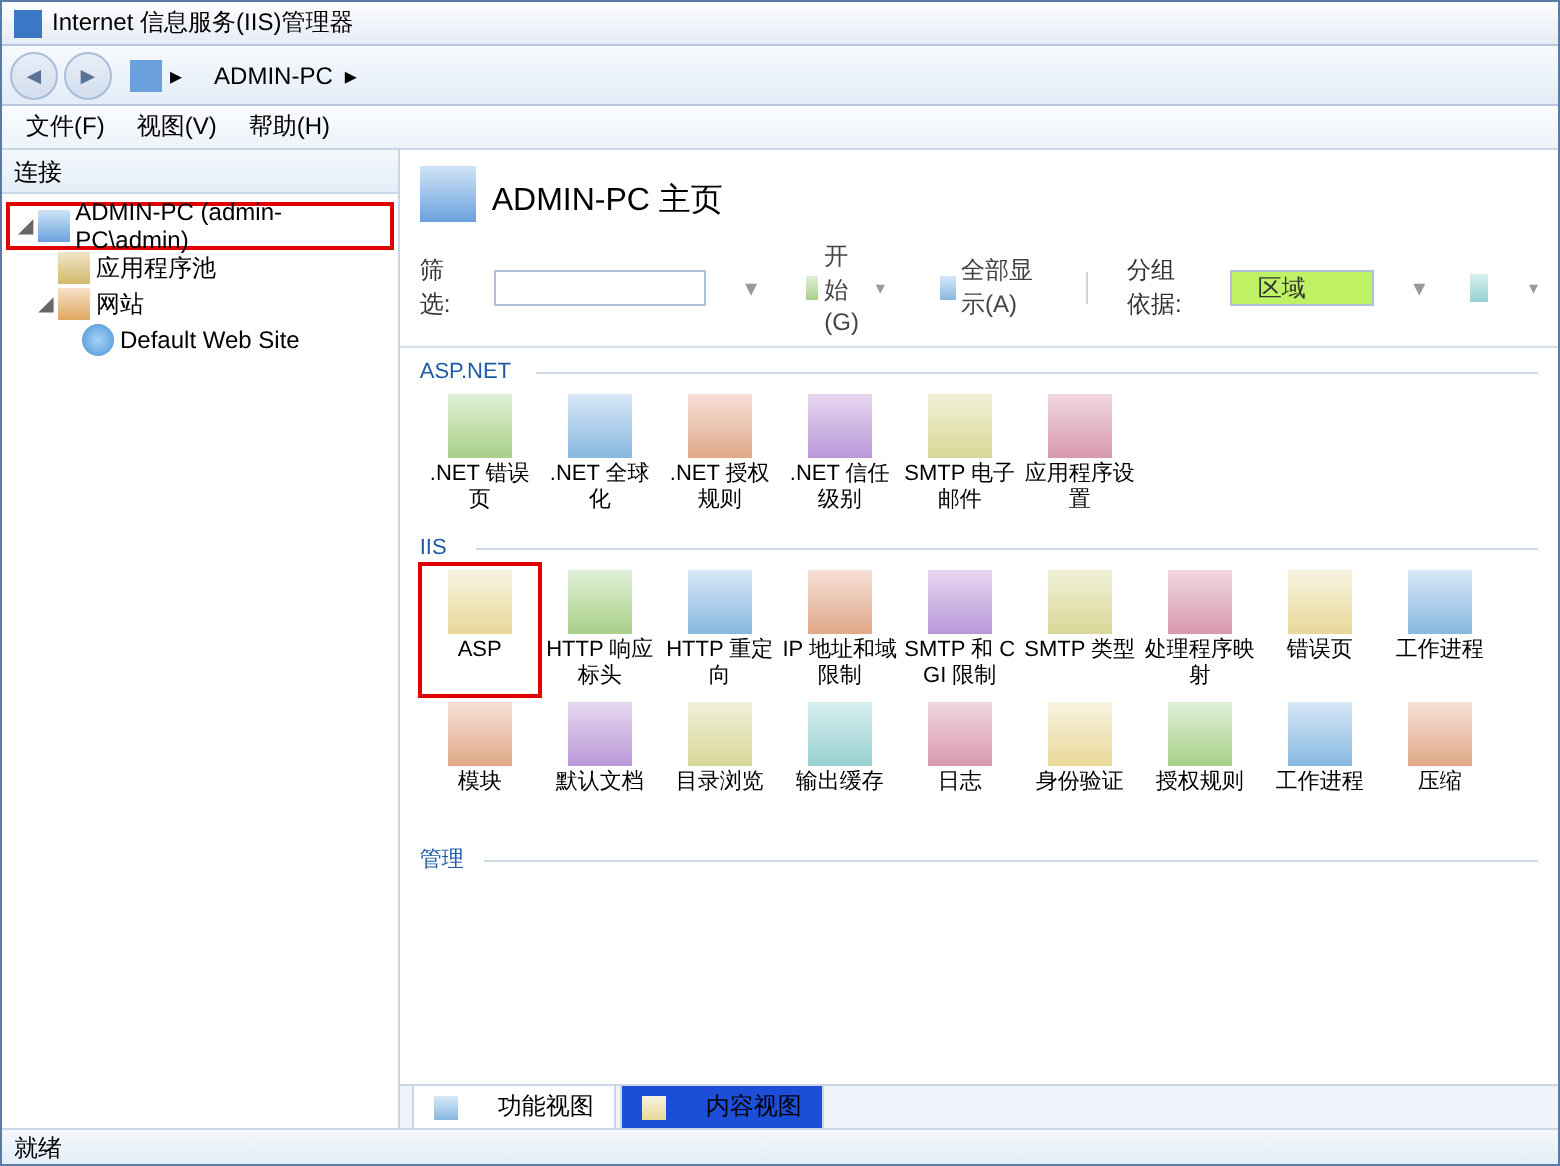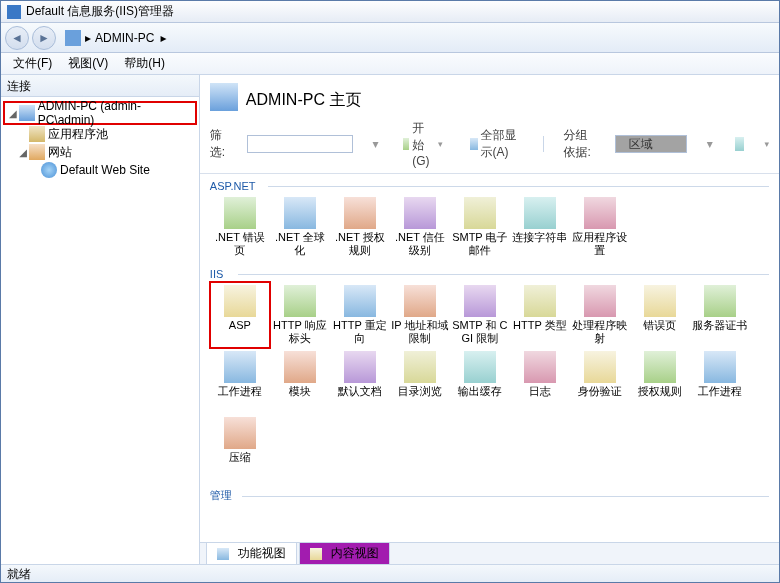--- a/index.html
+++ b/index.html
@@ -24,62 +24,62 @@
 .i-sites{background:linear-gradient(#f7e0c8,#e0a860)}
 .i-globe{background:radial-gradient(#a5d4f7,#4a90d6);border-radius:50%}
 .hilite{border:2px solid #e00000;padding:1px 0}
 .rightpane{flex:1;display:flex;flex-direction:column;background:#fff}
 .rhdr{display:flex;align-items:flex-end;padding:8px 10px 6px}
 .rhdr .bigicon{width:28px;height:28px;background:linear-gradient(#d0e4f7,#6aa0dc);margin-right:8px}
 .rhdr h2{font-size:16px;font-weight:normal}
 .toolbar{display:flex;align-items:center;padding:2px 10px 4px;gap:20px;border-bottom:1px solid #d8e0ec;font-size:11px;color:#333}
 .toolbar input{height:18px;width:106px;border:1px solid #b0c0d8;padding:0 3px;font-size:11px}
 .toolbar .tb{display:flex;align-items:center;gap:3px;padding:1px 4px;color:#444}
-.toolbar .dd{width:100px;height:18px;border:1px solid #b0c0d8;display:flex;align-items:center;padding:0 13px;background:#a3a3a3}
+.toolbar .dd{width:100px;height:18px;border:1px solid #b0c0d8;display:flex;align-items:center;padding:0 13px;background:#bef264}
 .toolbar .tiny{width:12px;height:12px;display:inline-block}
 .content{flex:1;overflow:auto;padding:4px 10px 2px}
 .group{margin-bottom:6px}
 .gh{color:#1e5aa8;font-size:11px;padding:2px 0;position:relative}
 .gh:after{content:"";position:absolute;left:58px;right:0;top:50%;border-top:1px solid #cdd9e9}
 .gh.iis:after{left:28px}
 .gh.mgmt:after{left:32px}
 .iconrow{display:flex;flex-wrap:wrap}
 .appicon{width:60px;display:flex;flex-direction:column;align-items:center;padding:3px 1px;text-align:center;cursor:pointer}
 .appicon .ic{width:32px;height:32px;margin-bottom:2px;display:flex;align-items:center;justify-content:center;font-size:18px}
 .appicon .lbl{font-size:11px;line-height:1.15;word-break:break-all;min-height:26px}
 .appicon.hl{outline:2px solid #e00000;outline-offset:-1px}
 .tabbar{height:22px;border-top:1px solid #c9d6e8;display:flex;align-items:flex-end;padding:0 6px;background:#f0f4fa}
-.tab{padding:2px 10px;border:1px solid #c9d6e8;border-bottom:none;background:#fff;margin-right:2px;display:flex;align-items:center;gap:9px;font-size:11px}
+.tab{padding:2px 10px;border:1px solid #c9d6e8;border-bottom:none;background:#fff;margin-right:2px;display:flex;align-items:center;gap:20px;font-size:11px}
 .tab .ti{width:12px;height:12px;display:inline-block}
 .status{height:18px;background:linear-gradient(#f4f8fc,#e5edf7);padding:1px 6px;border-top:1px solid #c9d6e8;font-size:11px}
 
 .c1{background:linear-gradient(#f7f3e0,#e8d898)}
 .c2{background:linear-gradient(#e0f0d8,#a8d088)}
 .c3{background:linear-gradient(#d8e8f7,#88b8e0)}
 .c4{background:linear-gradient(#f7e0d8,#e0a888)}
 .c5{background:linear-gradient(#e8d8f0,#b898d8)}
 .c6{background:linear-gradient(#f0f0d8,#d8d898)}
 .c7{background:linear-gradient(#d8f0f0,#98d0d0)}
 .c8{background:linear-gradient(#f0d8e0,#d898b0)}
 </style>
 </head>
 <body>
 
 <div class="titlebar">
   <span class="ticon"></span>
-  <span>Default 信息服务(IIS)管理器</span>
+  <span>Internet 信息服务(IIS)管理器</span>
 </div>
 
 <div class="navbar">
   <div class="navbtn">◄</div>
   <div class="navbtn">►</div>
   <div class="bc">
     <span class="icon"></span>
     <span>▸</span>
-    <span style="margin-left:4px">ADMIN-PC</span>
+    <span style="margin-left:16px">ADMIN-PC</span>
     <span style="margin-left:6px">▸</span>
   </div>
 </div>
 
 <div class="menubar">
   <span>文件(F)</span>
   <span>视图(V)</span>
   <span>帮助(H)</span>
 </div>
 
@@ -157,24 +157,20 @@
             </div>
             <div class="appicon">
               <div class="ic c5"></div>
               <div class="lbl">.NET 信任级别</div>
             </div>
             <div class="appicon">
               <div class="ic c6"></div>
               <div class="lbl">SMTP 电子邮件</div>
             </div>
             <div class="appicon">
-              <div class="ic c7"></div>
-              <div class="lbl">连接字符串</div>
-            </div>
-            <div class="appicon">
               <div class="ic c8"></div>
               <div class="lbl">应用程序设置</div>
             </div>
           </div>
       </div>
       <div class="group">
         <div class="gh iis">IIS</div>
         <div class="iconrow" id="row-iis">
             <div class="appicon hl">
               <div class="ic c1"></div>
@@ -191,33 +187,29 @@
             <div class="appicon">
               <div class="ic c4"></div>
               <div class="lbl">IP 地址和域限制</div>
             </div>
             <div class="appicon">
               <div class="ic c5"></div>
               <div class="lbl">SMTP 和 CGI 限制</div>
             </div>
             <div class="appicon">
               <div class="ic c6"></div>
-              <div class="lbl">HTTP 类型</div>
+              <div class="lbl">SMTP 类型</div>
             </div>
             <div class="appicon">
               <div class="ic c8"></div>
               <div class="lbl">处理程序映射</div>
             </div>
             <div class="appicon">
               <div class="ic c1"></div>
               <div class="lbl">错误页</div>
-            </div>
-            <div class="appicon">
-              <div class="ic c2"></div>
-              <div class="lbl">服务器证书</div>
             </div>
             <div class="appicon">
               <div class="ic c3"></div>
               <div class="lbl">工作进程</div>
             </div>
             <div class="appicon">
               <div class="ic c4"></div>
               <div class="lbl">模块</div>
             </div>
             <div class="appicon">
@@ -258,21 +250,21 @@
         <div class="gh mgmt">管理</div>
 
       </div>
     </div>
 
     <div class="tabbar">
       <div class="tab">
         <span class="ti c3"></span>
         <span>功能视图</span>
       </div>
-      <div class="tab" style="background:#a21caf">
+      <div class="tab" style="background:#1d4ed8">
         <span class="ti c1"></span>
         <span>内容视图</span>
       </div>
     </div>
   </div>
 </div>
 
 <div class="status">
   <span>就绪</span>
 </div>

